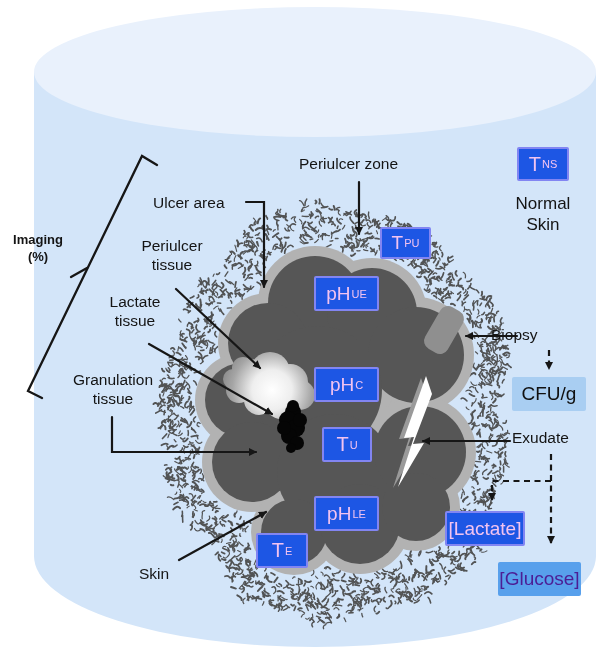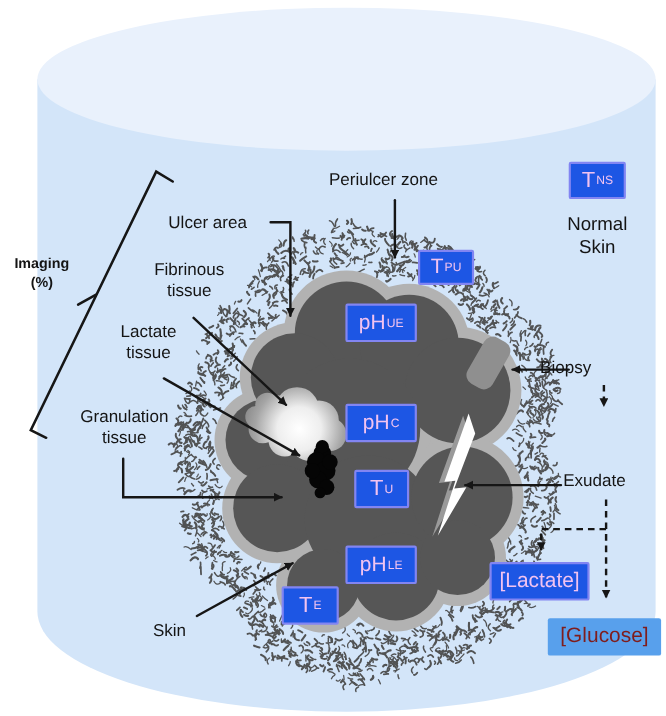--- a/index.html
+++ b/index.html
@@ -30,24 +30,24 @@
   .sensor sub{font-size:11px;line-height:0;margin-left:1px;}
   .callout{position:absolute;display:flex;align-items:center;justify-content:center;
            font-size:19px;box-sizing:border-box;border-radius:2px;}
   #box-t-ns{left:517px;top:147px;width:52px;height:34px;font-size:20px;}
   #box-t-pu{left:380px;top:227px;width:51px;height:32px;}
   #box-ph-ue{left:314px;top:276px;width:65px;height:35px;}
   #box-ph-c{left:314px;top:367px;width:65px;height:35px;}
   #box-t-u{left:322px;top:427px;width:50px;height:35px;font-size:20px;}
   #box-ph-le{left:314px;top:496px;width:65px;height:35px;}
   #box-t-e{left:256px;top:533px;width:52px;height:35px;font-size:20px;}
-  #box-lactate{left:445px;top:511px;width:91px;height:35px;background:var(--accent);
+  #box-lactate{left:445px;top:511px;width:80px;height:35px;background:var(--accent);
                border:2px solid var(--boxBorder);color:var(--pinkText);}
   #box-cfu{left:512px;top:377px;width:74px;height:34px;background:var(--cfuFill);color:#101010;}
-  #box-glucose{left:498px;top:562px;width:103px;height:34px;background:var(--glucoseFill);color:#7f1d1d;}
+  #box-glucose{left:498px;top:562px;width:83px;height:34px;background:var(--glucoseFill);color:#4c1d95;}
 </style>
 </head>
 <body>
 
 <div class="stage">
 
   <svg width="605" height="651" viewBox="0 0 605 651">
     <defs>
       <marker id="arrow" markerWidth="9" markerHeight="9" refX="7" refY="4" orient="auto" markerUnits="userSpaceOnUse">
         <path d="M0,0 L8,4 L0,8 Z" fill="#161616"></path>
@@ -1851,21 +1851,21 @@
       <path d="M551,481 H492 V500"></path>
     </g>
   </svg>
 
   <div class="lbl" id="lbl-imaging">
     <span>Imaging</span><br>
     <span>(%)</span>
   </div>
   <div class="lbl" id="lbl-ulcer-area">Ulcer area</div>
   <div class="lbl center" id="lbl-fibrinous">
-    <span>Fibrinous</span><br>
+    <span>Periulcer</span><br>
     <span>tissue</span>
   </div>
   <div class="lbl center" id="lbl-necrotic">
     <span>Lactate</span><br>
     <span>tissue</span>
   </div>
   <div class="lbl center" id="lbl-granulation">
     <span>Granulation</span><br>
     <span>tissue</span>
   </div>
@@ -1900,16 +1900,17 @@
   </div>
   <div class="sensor" id="box-ph-le">
     <span>pH</span>
       <sub>LE</sub>
   </div>
   <div class="sensor" id="box-t-e">
     <span>T</span>
       <sub>E</sub>
   </div>
 
+  <div class="callout" id="box-cfu">CFU/g</div>
   <div class="callout" id="box-lactate">[Lactate]</div>
   <div class="callout" id="box-glucose">[Glucose]</div>
 
 </div>
 
 </body></html>

